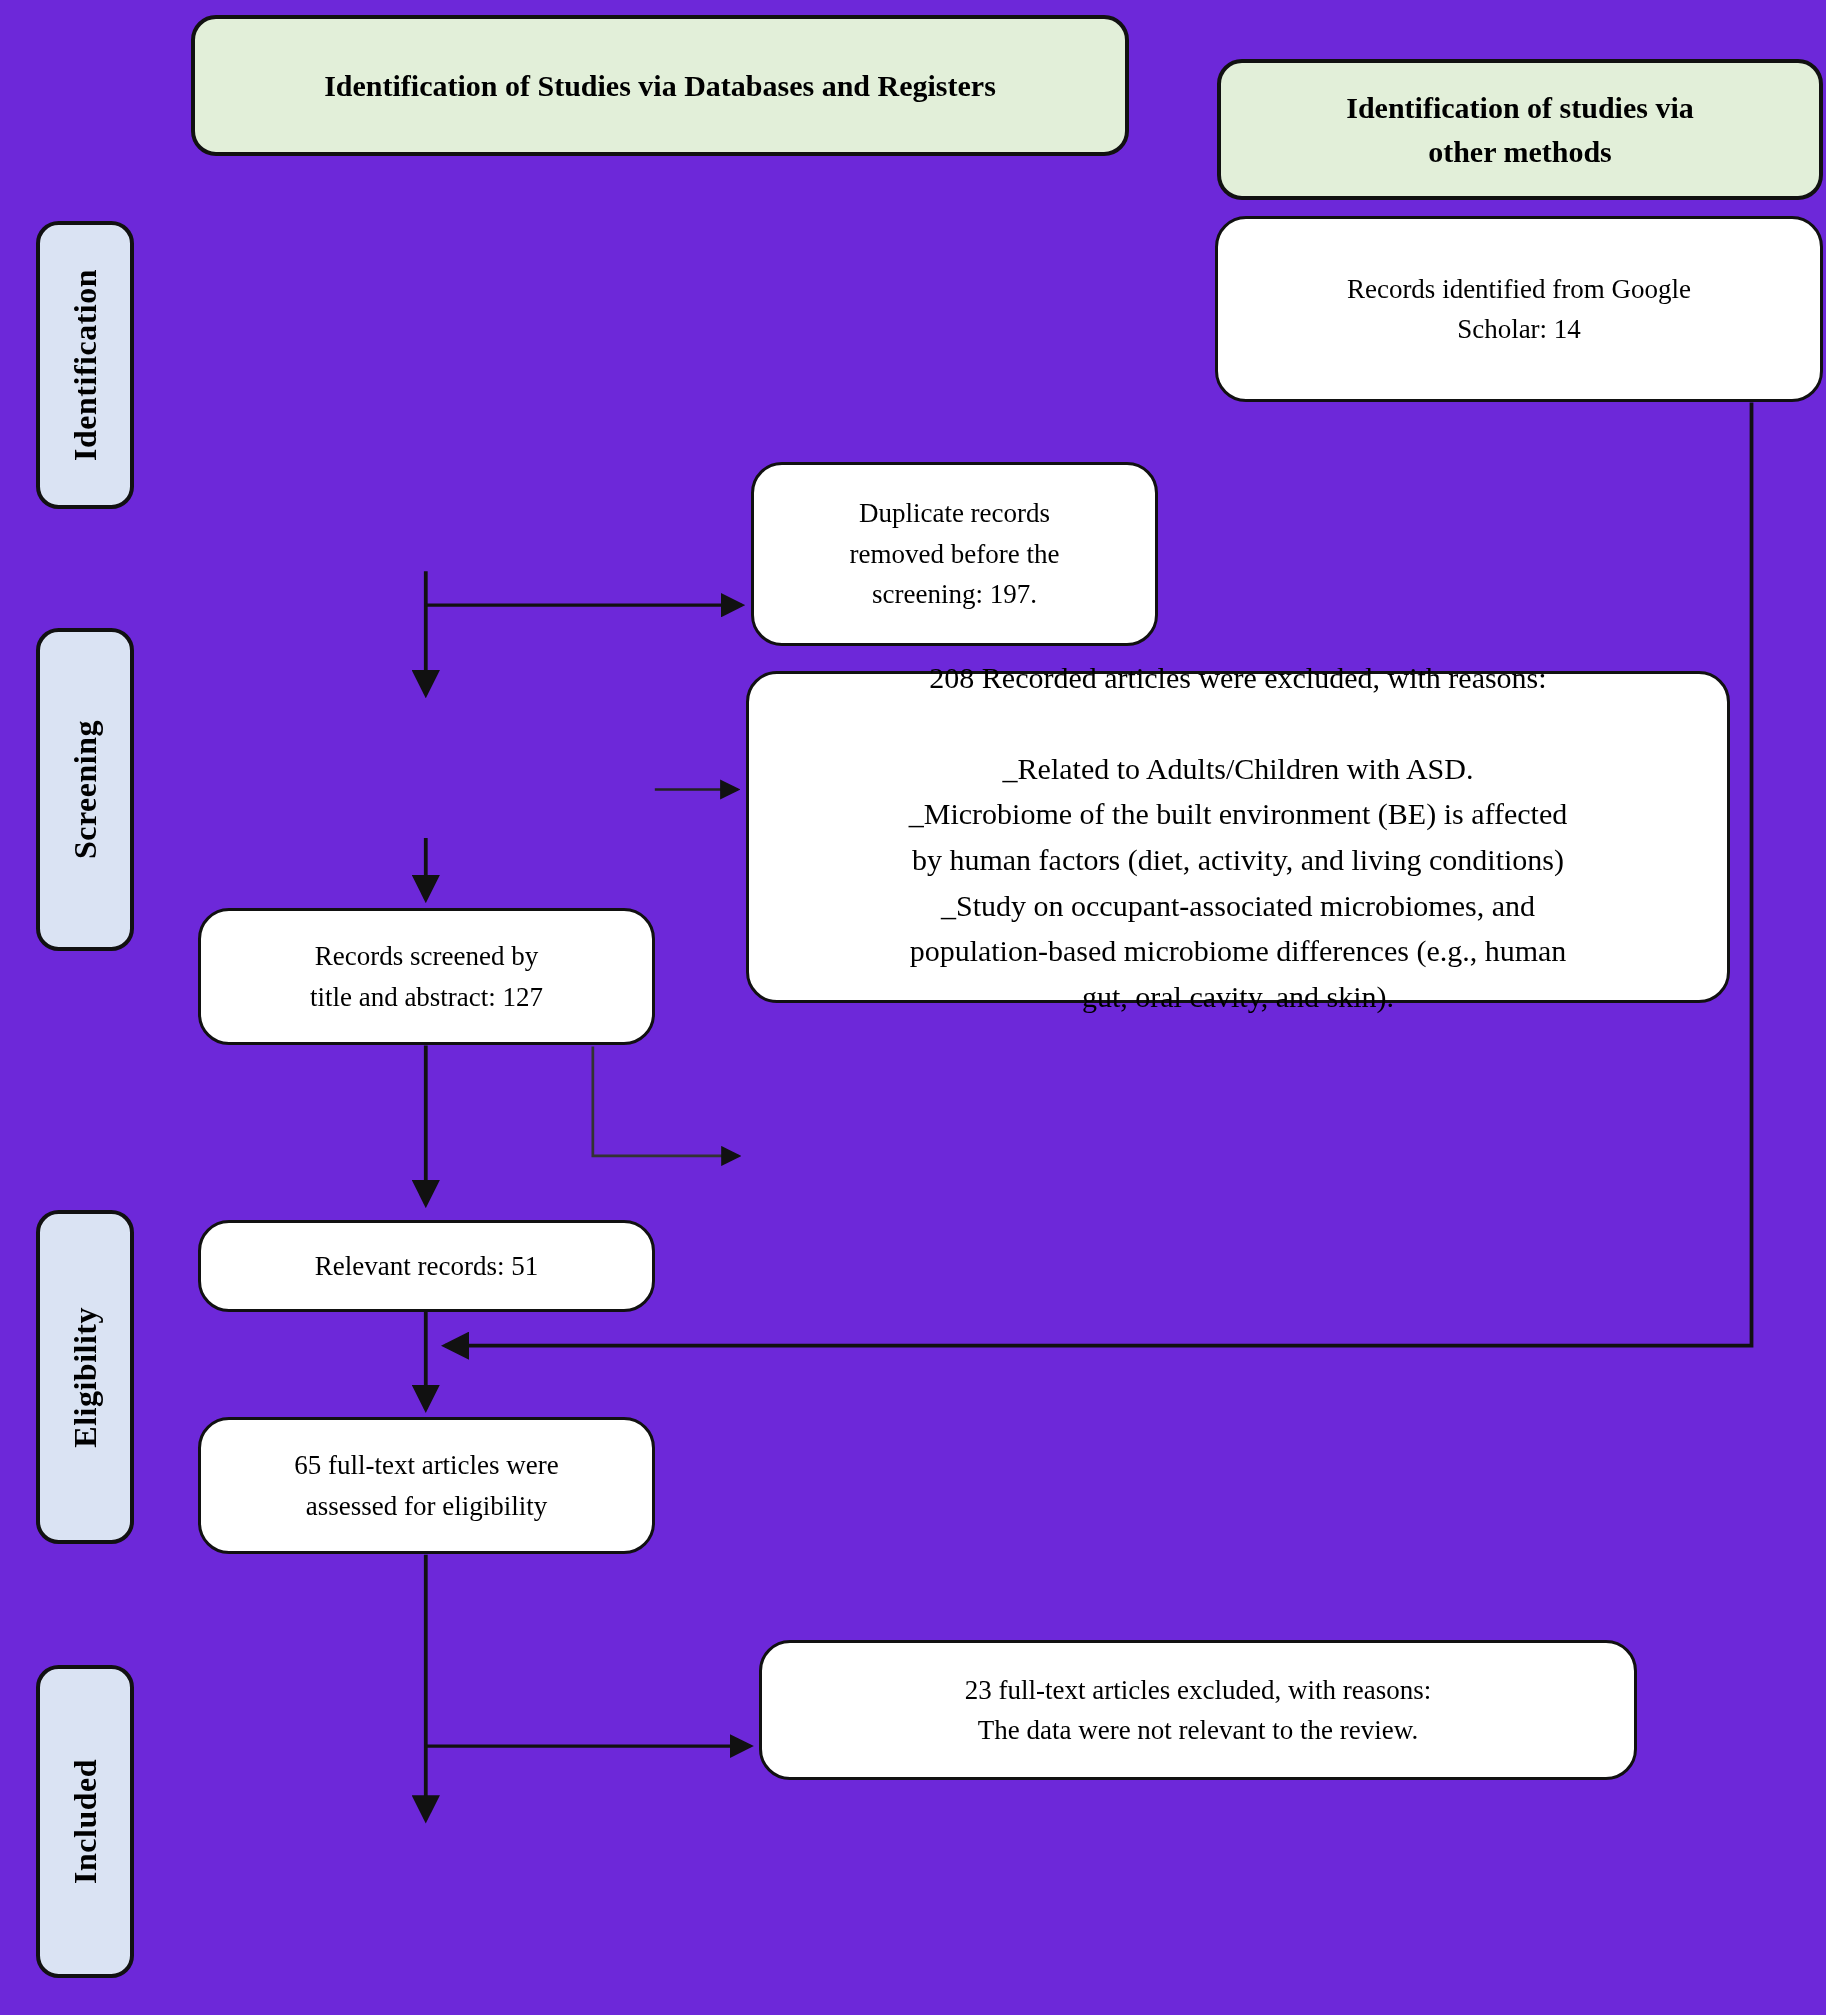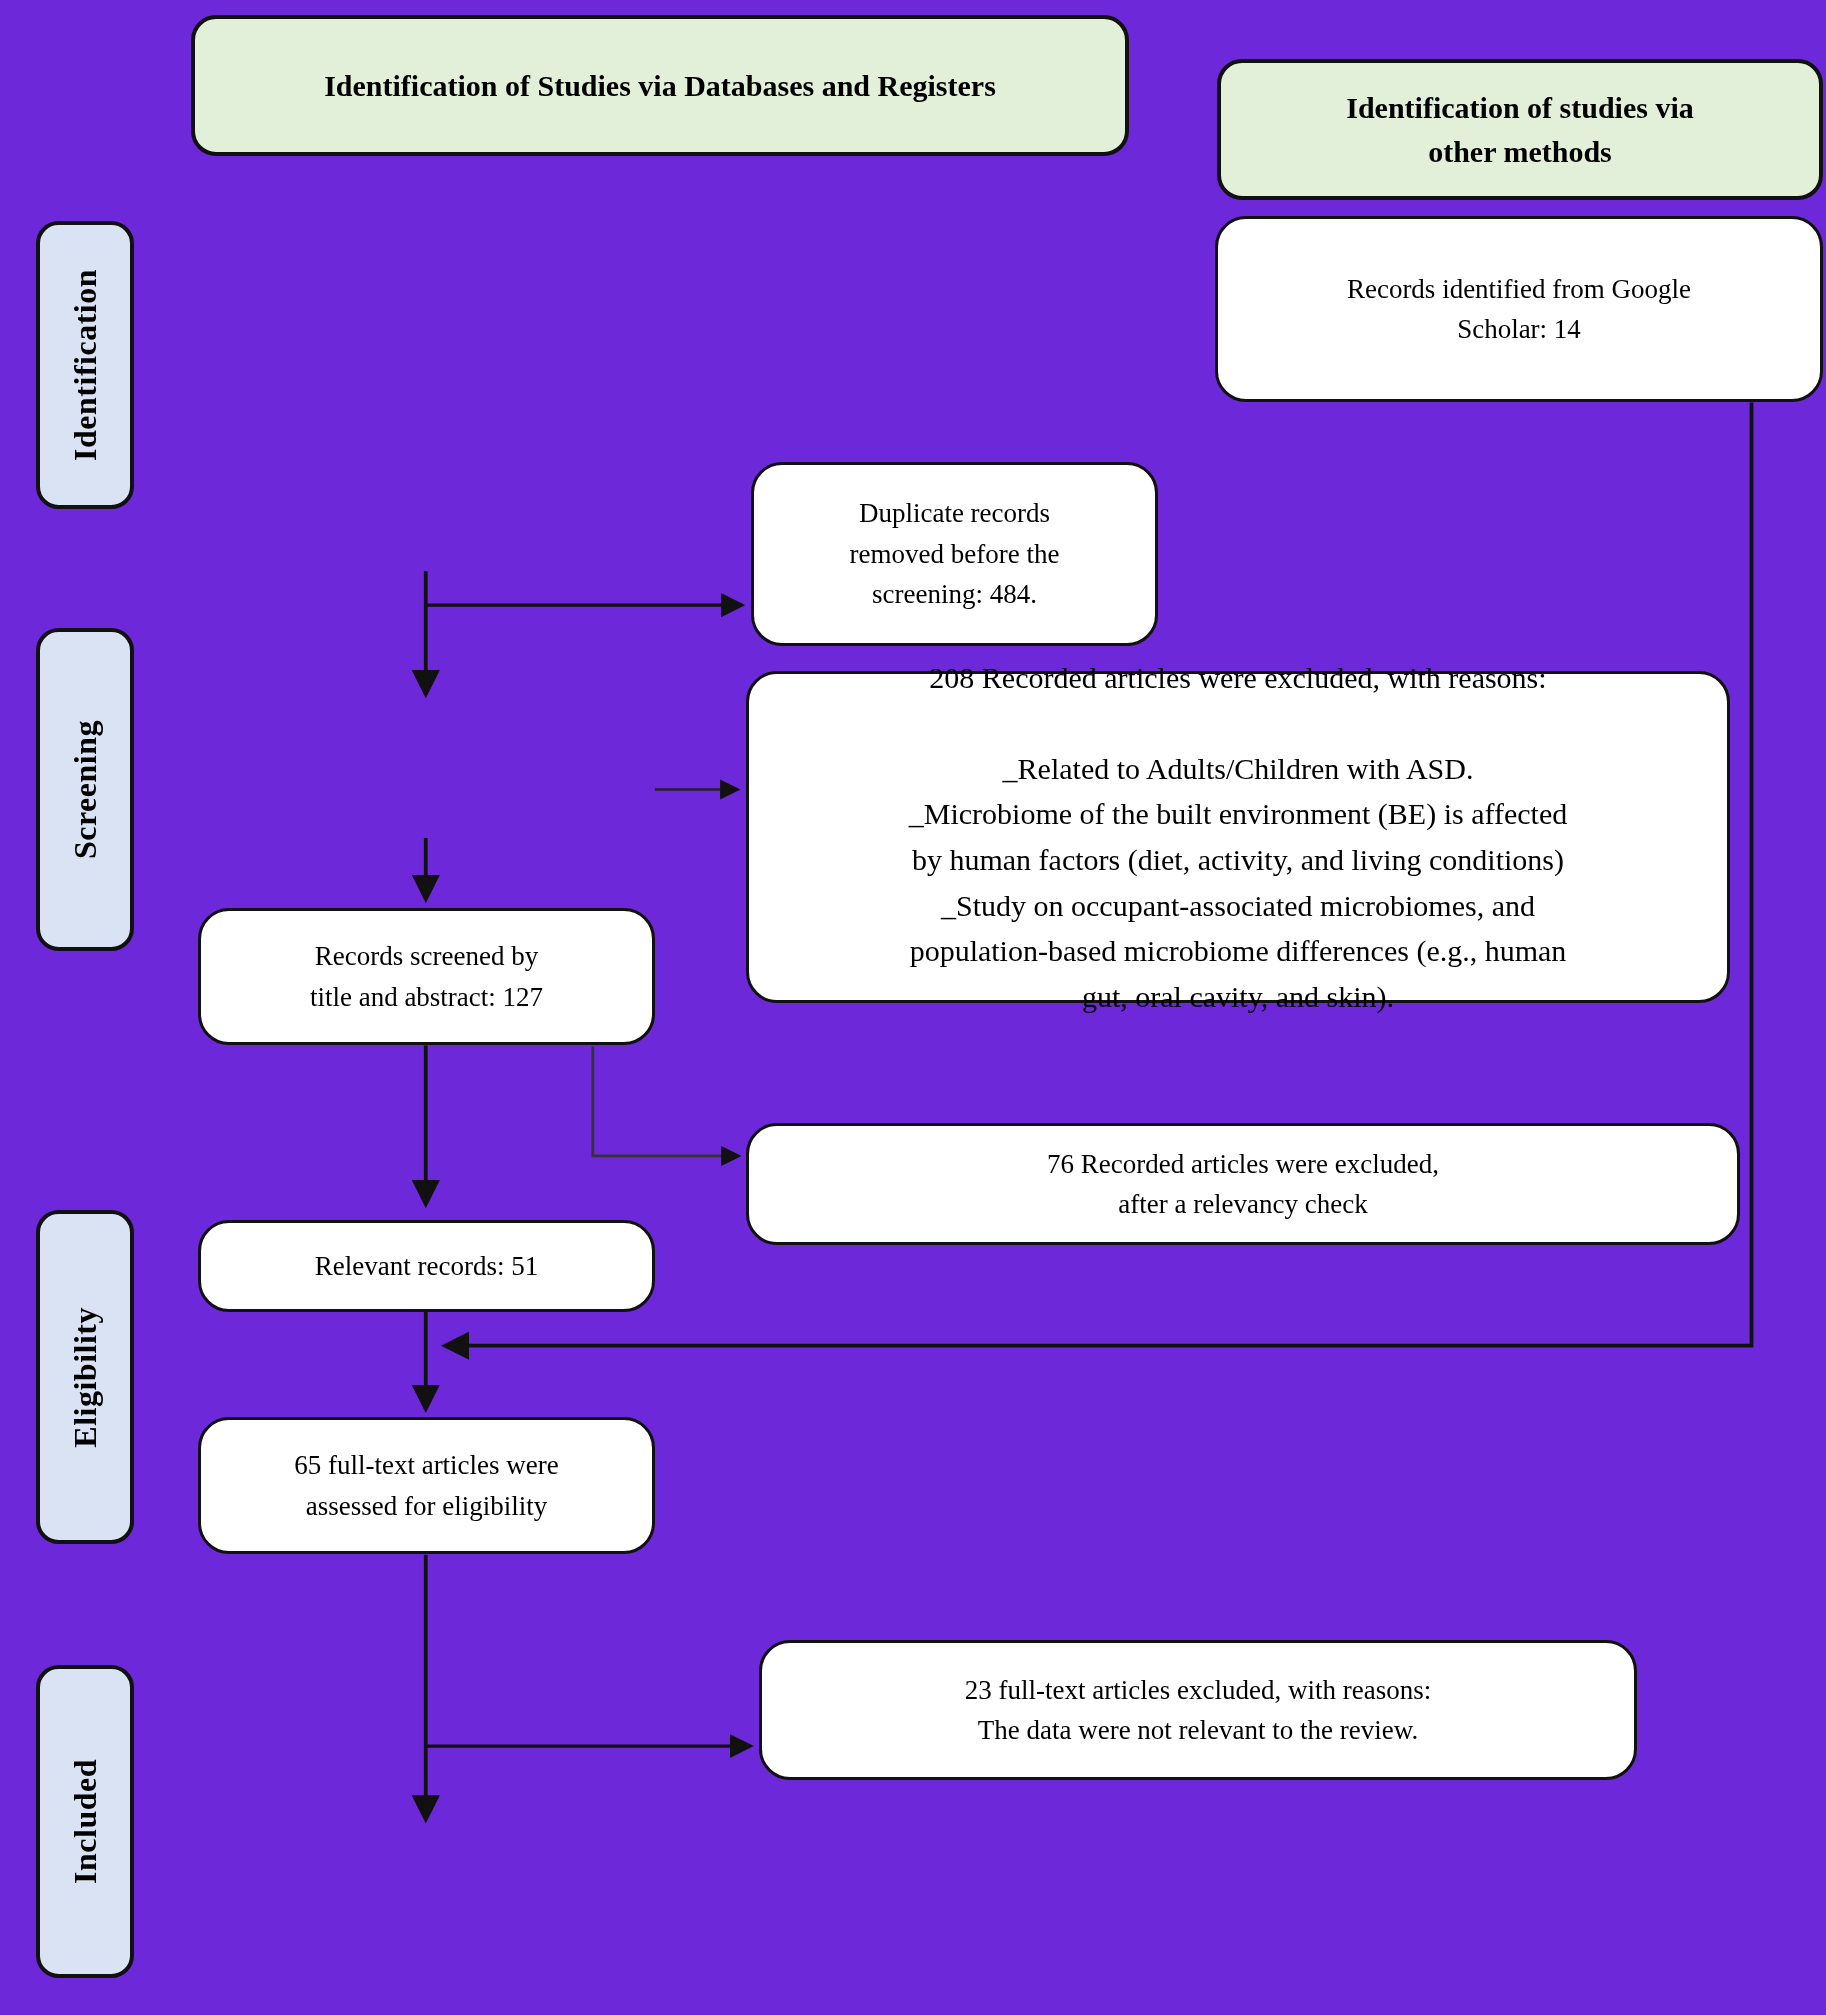--- a/index.html
+++ b/index.html
@@ -113,28 +113,26 @@
   <div class="fbox" style="left:198px;top:908px;width:457px;height:137px;">Records screened by
 title and abstract: 127</div>
   <div class="fbox" style="left:198px;top:1211px;width:457px;height:92px;margin-top:9px;">Relevant records: 51</div>
   <div class="fbox" style="left:198px;top:1417px;width:457px;height:137px;">65 full-text articles were
 assessed for eligibility</div>
 
   <div class="fbox" style="left:1215px;top:216px;width:608px;height:186px;">Records identified from Google
 Scholar: 14</div>
   <div class="fbox" style="left:751px;top:462px;width:407px;height:184px;">Duplicate records
 removed before the
-screening: 484.</div>
+screening: 197.</div>
   <div class="fbox" style="left:746px;top:671px;width:984px;height:332px;font-size:30px;line-height:1.52;">208 Recorded articles were excluded, with reasons:
 
 _Related to Adults/Children with ASD.
 _Microbiome of the built environment (BE) is affected
 by human factors (diet, activity, and living conditions)
 _Study on occupant-associated microbiomes, and
 population-based microbiome differences (e.g., human
 gut, oral cavity, and skin).</div>
-  <div class="fbox" style="left:746px;top:1123px;width:994px;height:122px;">76 Recorded articles were excluded,
-after a relevancy check</div>
   <div class="fbox" style="left:759px;top:1640px;width:878px;height:140px;">23 full-text articles excluded, with reasons:
 The data were not relevant to the review.</div>
 
 </div>
 
 
 </body></html>

